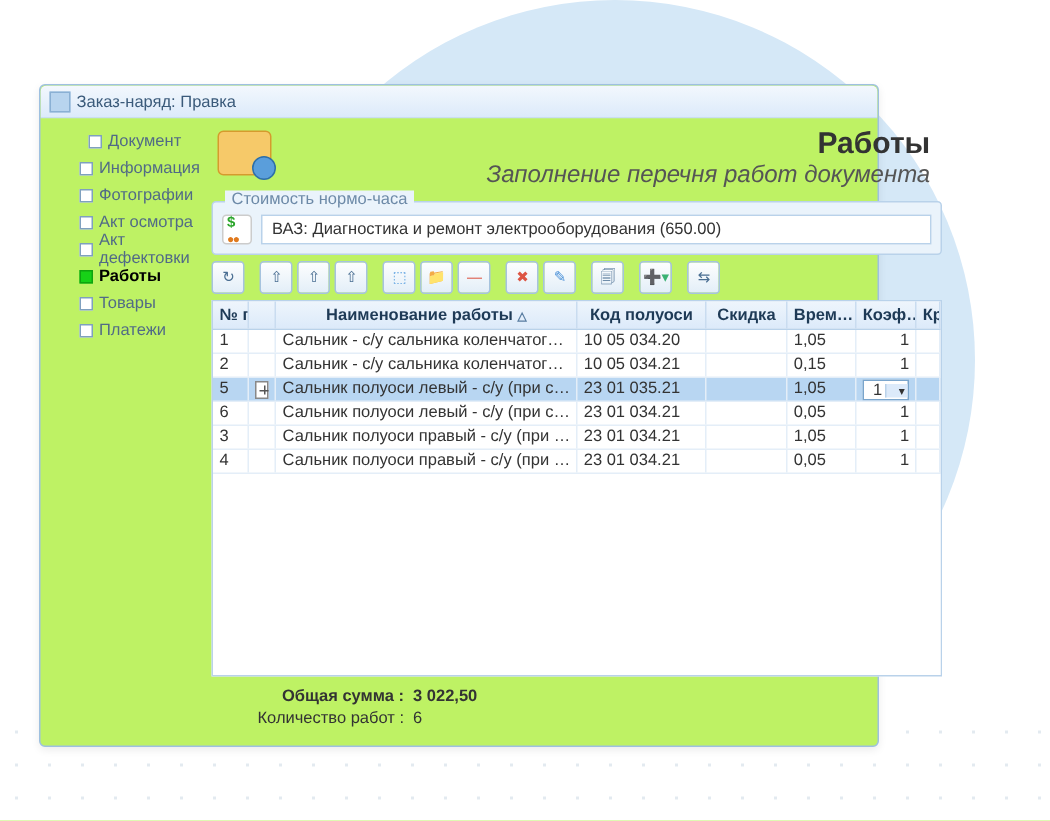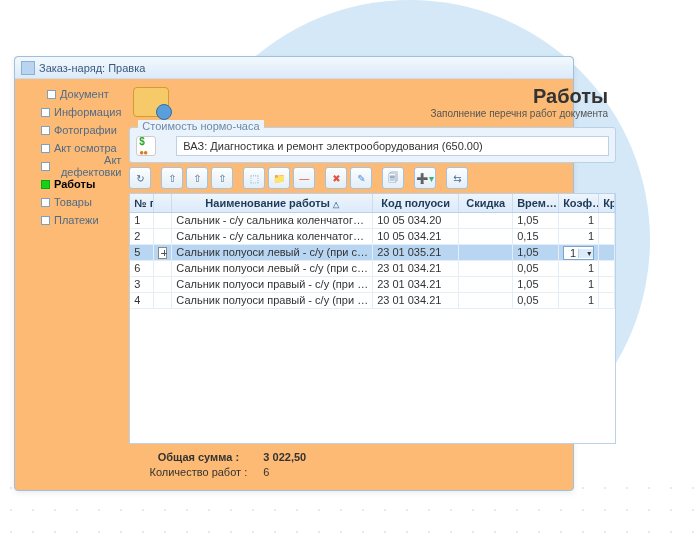--- a/index.html
+++ b/index.html
@@ -1,36 +1,36 @@
 <!DOCTYPE html>
 <html><head>
 <meta charset="utf-8">
 <style>
   * { box-sizing: border-box; margin: 0; padding: 0; font-family: Tahoma, Arial, sans-serif; font-size: 11px; }
   body { width: 700px; height: 547px; background: #fff; position: relative; overflow: hidden; }
   .bg-circle { position: absolute; width: 480px; height: 480px; border-radius: 50%; background: #d5e8f7; left: 170px; top: 0; z-index: 0; }
-  .window { position: absolute; left: 14px; top: 56px; width: 560px; background: #fdba74; border: 1px solid #9ec0e0; border-radius: 4px; box-shadow: 0 2px 6px rgba(0,0,0,0.08); z-index: 1; }
+  .window { position: absolute; left: 26px; top: 56px; width: 560px; background: #bef264; border: 1px solid #9ec0e0; border-radius: 4px; box-shadow: 0 2px 6px rgba(0,0,0,0.08); z-index: 1; }
   .titlebar { height: 22px; line-height: 22px; padding-left: 6px; background: linear-gradient(#f3f8fd,#dceafa); border-bottom: 1px solid #cadef0; color: #3a5a7a; display: flex; align-items: center; gap: 4px; border-radius: 4px 4px 0 0; }
   .titlebar .ticon { width: 14px; height: 14px; display: inline-block; background: #b8d4ee; border: 1px solid #8ab0d4; }
   .body { display: flex; }
   .sidebar { width: 146px; padding: 6px 4px 6px 8px; }
   .tree-item { display: flex; align-items: center; gap: 4px; height: 18px; color: #516b86; cursor: pointer; padding-left: 24px; }
-  .tree-item.child { padding-left: 18px; text-align: right; }
+  .tree-item.child { padding-left: 18px; }
   .tree-item.active .lbl { color: #000; font-weight: bold; }
   .box { width: 9px; height: 9px; border: 1px solid #7fa0bf; background: #fff; flex: 0 0 auto; }
   .box.green { background: #17d117; border-color: #0fa30f; }
   .main { flex: 1; padding: 4px 6px 10px 4px; }
   .header-panel { text-align: right; padding: 2px 8px 6px 0; }
   .header-panel h1 { font-size: 20px; font-weight: bold; color: #333; }
-  .header-panel .sub { font-size: 10px; color: #555; }
+  .header-panel .sub { font-size: 16px; color: #555; font-style: italic; }
   .head-icon { float: left; width: 36px; height: 30px; margin: 2px 0 0 4px; background: #f6c969; border: 1px solid #d59b2e; border-radius: 4px; position: relative; }
   .head-icon::after { content: ""; position: absolute; right: -4px; bottom: -4px; width: 14px; height: 14px; background: #5a9edb; border-radius: 50%; border: 1px solid #2e6fa8; }
   .groupbox { border: 1px solid #b9d2ea; border-radius: 3px; padding: 8px 6px 6px; position: relative; margin-top: 2px; background: #eaf3fb; }
   .groupbox .legend { position: absolute; top: -8px; left: 8px; background: #eaf3fb; padding: 0 4px; color: #6d8aa8; }
-  .costrow { display: flex; align-items: center; gap: 20px; }
+  .costrow { display: flex; align-items: center; gap: 6px; }
   .cost-icon { width: 20px; height: 20px; background: #fff; border: 1px solid #ccc; border-radius: 3px; position: relative; }
   .cost-icon::before { content: "$"; position: absolute; left: 2px; top: -1px; color: #2ba52b; font-weight: bold; font-size: 10px; }
   .cost-icon::after { content: "●●"; position: absolute; left: 2px; bottom: -2px; color: #e07a1e; font-size: 8px; letter-spacing: -1px; }
   .cost-input { flex: 1; height: 20px; border: 1px solid #b9d2ea; background: #fff; padding: 0 6px; line-height: 18px; color: #333; }
   .toolbar { display: flex; gap: 3px; padding: 4px 0; flex-wrap: wrap; }
   .tbtn { width: 22px; height: 22px; border: 1px solid #a6c3de; background: linear-gradient(#fdfefe,#e3eef8); border-radius: 3px; display: flex; align-items: center; justify-content: center; cursor: pointer; color: #4a6e92; font-size: 10px; }
   .sep { width: 4px; }
   .grid { border: 1px solid #b9d2ea; background: #fff; }
   .ghead { display: flex; background: linear-gradient(#eef5fc,#dceafa); border-bottom: 1px solid #b9d2ea; }
   .gh { border-right: 1px solid #c9dcf0; padding: 3px 4px; font-weight: bold; color: #1e3a56; white-space: nowrap; overflow: hidden; text-align: center; }
@@ -41,21 +41,21 @@
   .c-ind { width: 18px; display: flex; align-items: center; justify-content: center; }
   .c-name { flex: 1; }
   .c-code { width: 86px; }
   .c-disc { width: 54px; }
   .c-time { width: 46px; text-align: left; }
   .c-coef { width: 40px; text-align: right; }
   .c-last { width: 16px; }
   .gridspace { height: 134px; background: #fff; }
   .summary { padding: 6px 4px 0 10px; }
   .summary .srow { display: flex; gap: 6px; line-height: 15px; }
-  .summary .slabel { width: 118px; text-align: center; color: #333; }
+  .summary .slabel { width: 118px; text-align: right; color: #333; }
   .summary .slabel.bold { font-weight: bold; }
   .summary .sval { color: #333; }
   .summary .sval.bold { font-weight: bold; }
   .sort-tri { margin-left: 3px; font-size: 8px; color: #5a7ea2; }
   .row-icon { width: 12px; height: 12px; border: 1px solid #888; background: #fff; position: relative; }
   .row-icon::before, .row-icon::after { content: ""; position: absolute; background: #555; width: 1px; height: 6px; left: 5px; top: 2px; }
   .row-icon::after { width: 6px; height: 1px; left: 2px; top: 5px; }
   .coef-edit { display: flex; align-items: center; height: 14px; border: 1px solid #7aa5cc; background: #fff; }
   .coef-edit span { flex: 1; text-align: right; padding-right: 2px; }
   .coef-drop { width: 12px; text-align: center; background: #dceafa; border-left: 1px solid #b9d2ea; font-size: 8px; cursor: pointer; }

